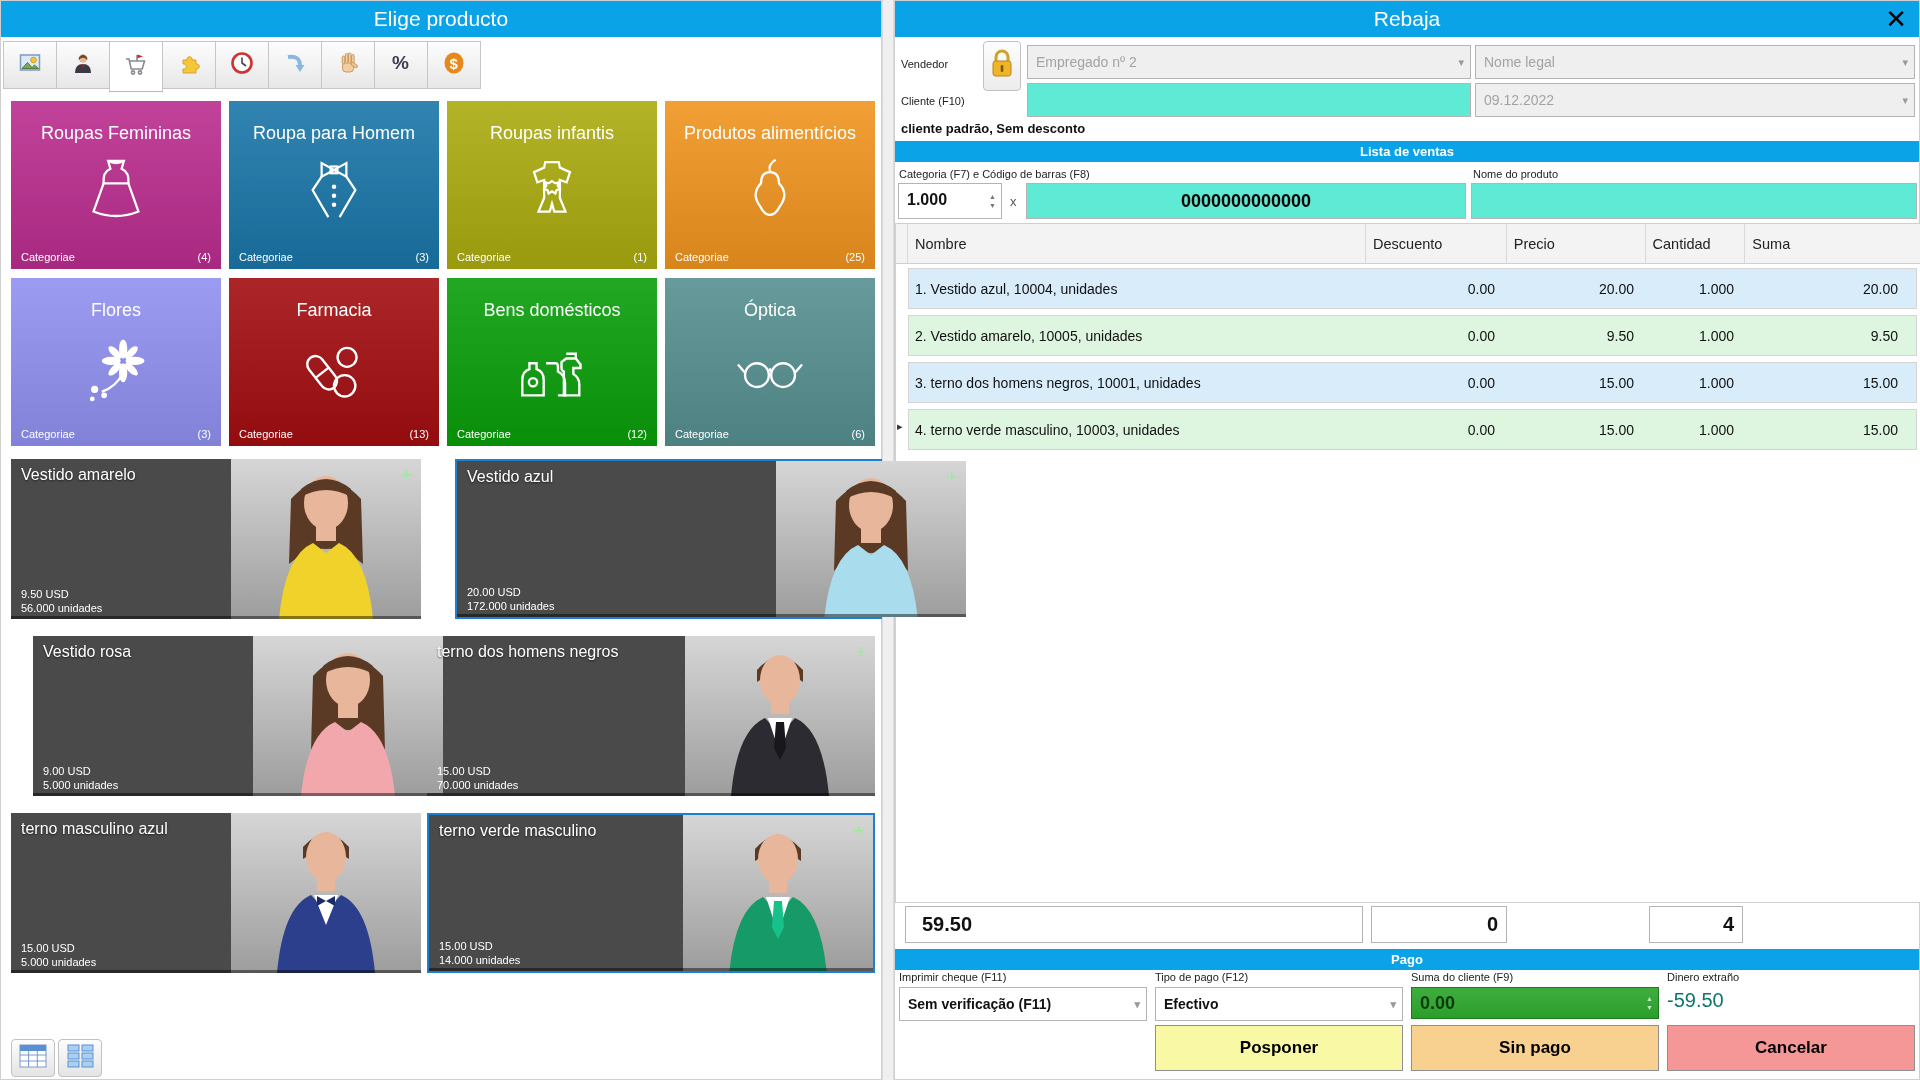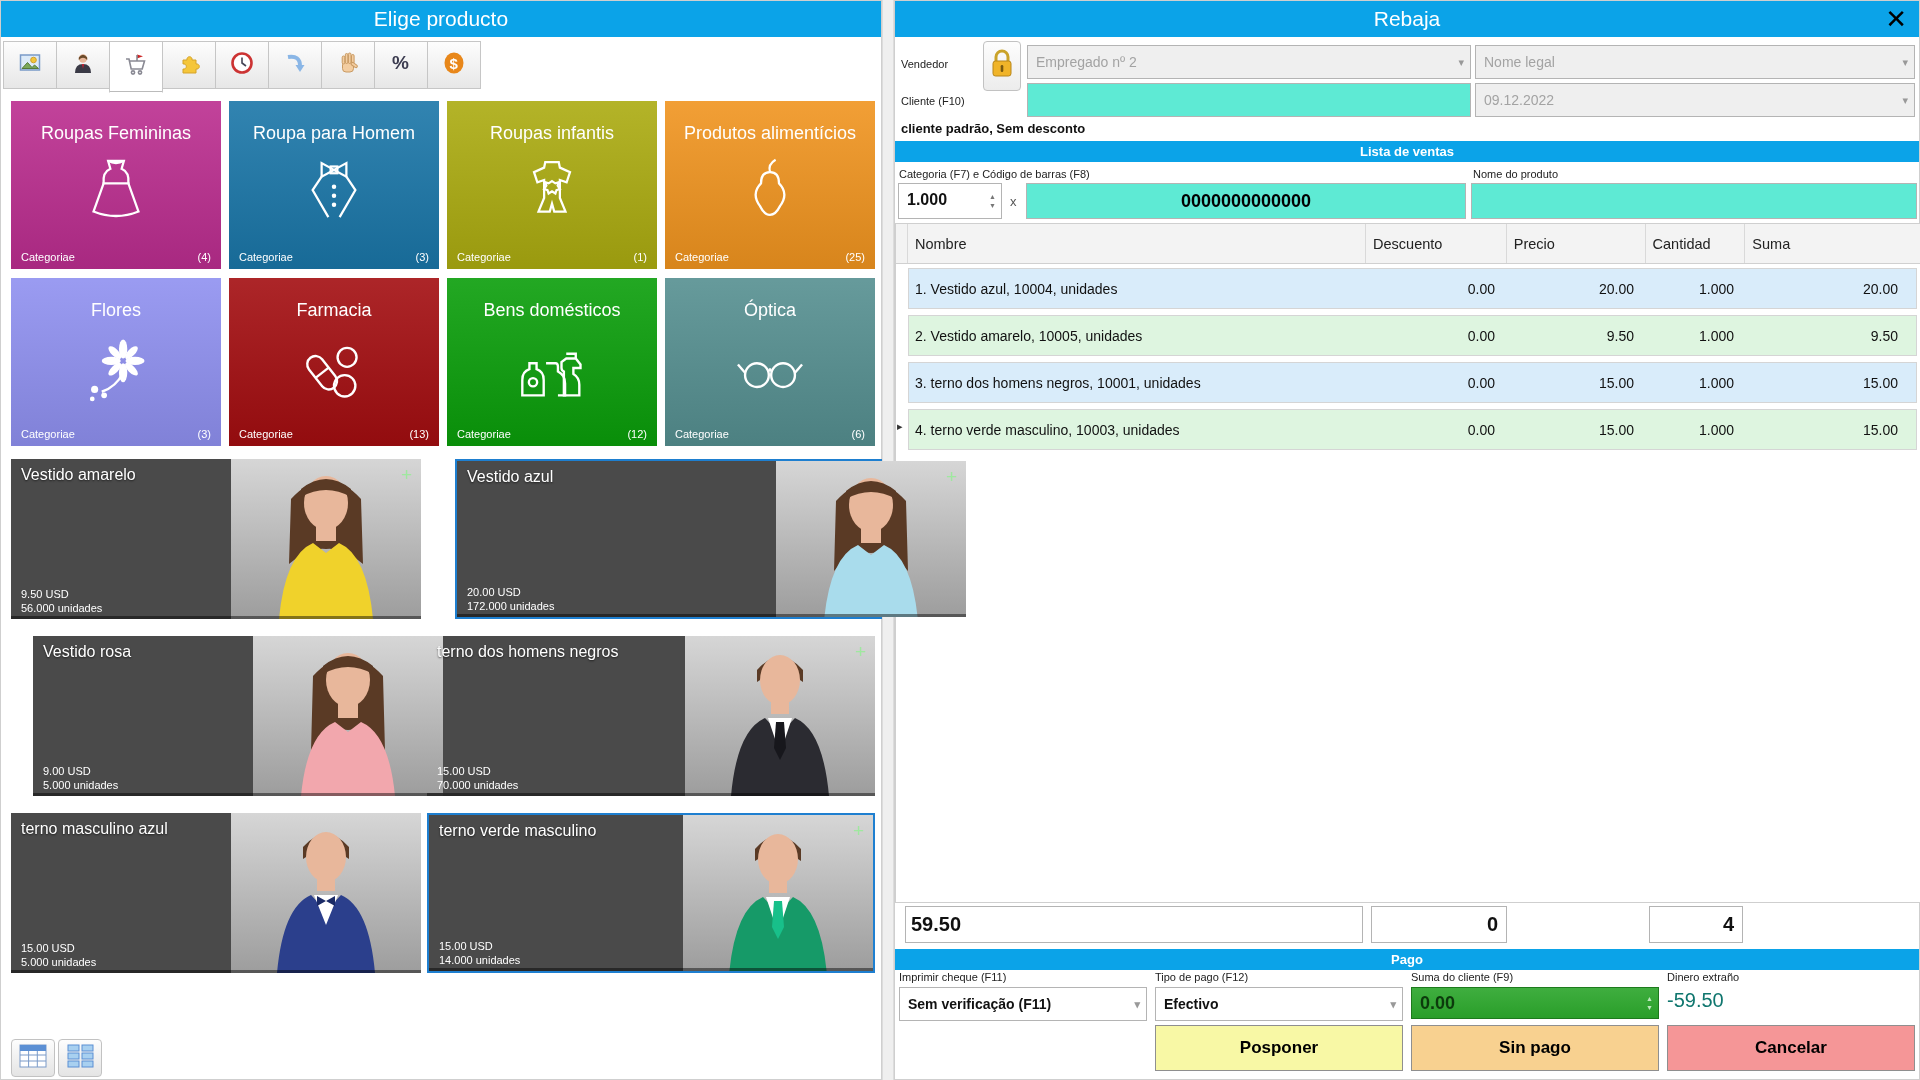--- a/index.html
+++ b/index.html
@@ -508,21 +508,21 @@
     <div class="trow green" style="top:185px;">
       <div class="td-name">4. terno verde masculino, 10003, unidades</div>
       <div class="td-desc">0.00</div>
       <div class="td-precio">15.00</div>
       <div class="td-cant">1.000</div>
       <div class="td-suma">15.00</div>
     </div>
   </div>
   <div class="row-marker">▸</div>
 
-  <div class="total-box" style="left:10px; width:458px; padding-left:5px;">
+  <div class="total-box" style="left:10px; width:458px; padding-left:16px;">
     <span>59.50</span>
   </div>
   <div class="total-box" style="left:476px; width:136px; justify-content:flex-end; padding-right:8px;">
     <span>0</span>
   </div>
   <div class="total-box" style="left:754px; width:94px; justify-content:flex-end; padding-right:8px;">
     <span>4</span>
   </div>
 
   <div class="blue-bar" style="top: 948px; background-color: rgb(11, 163, 232);">

